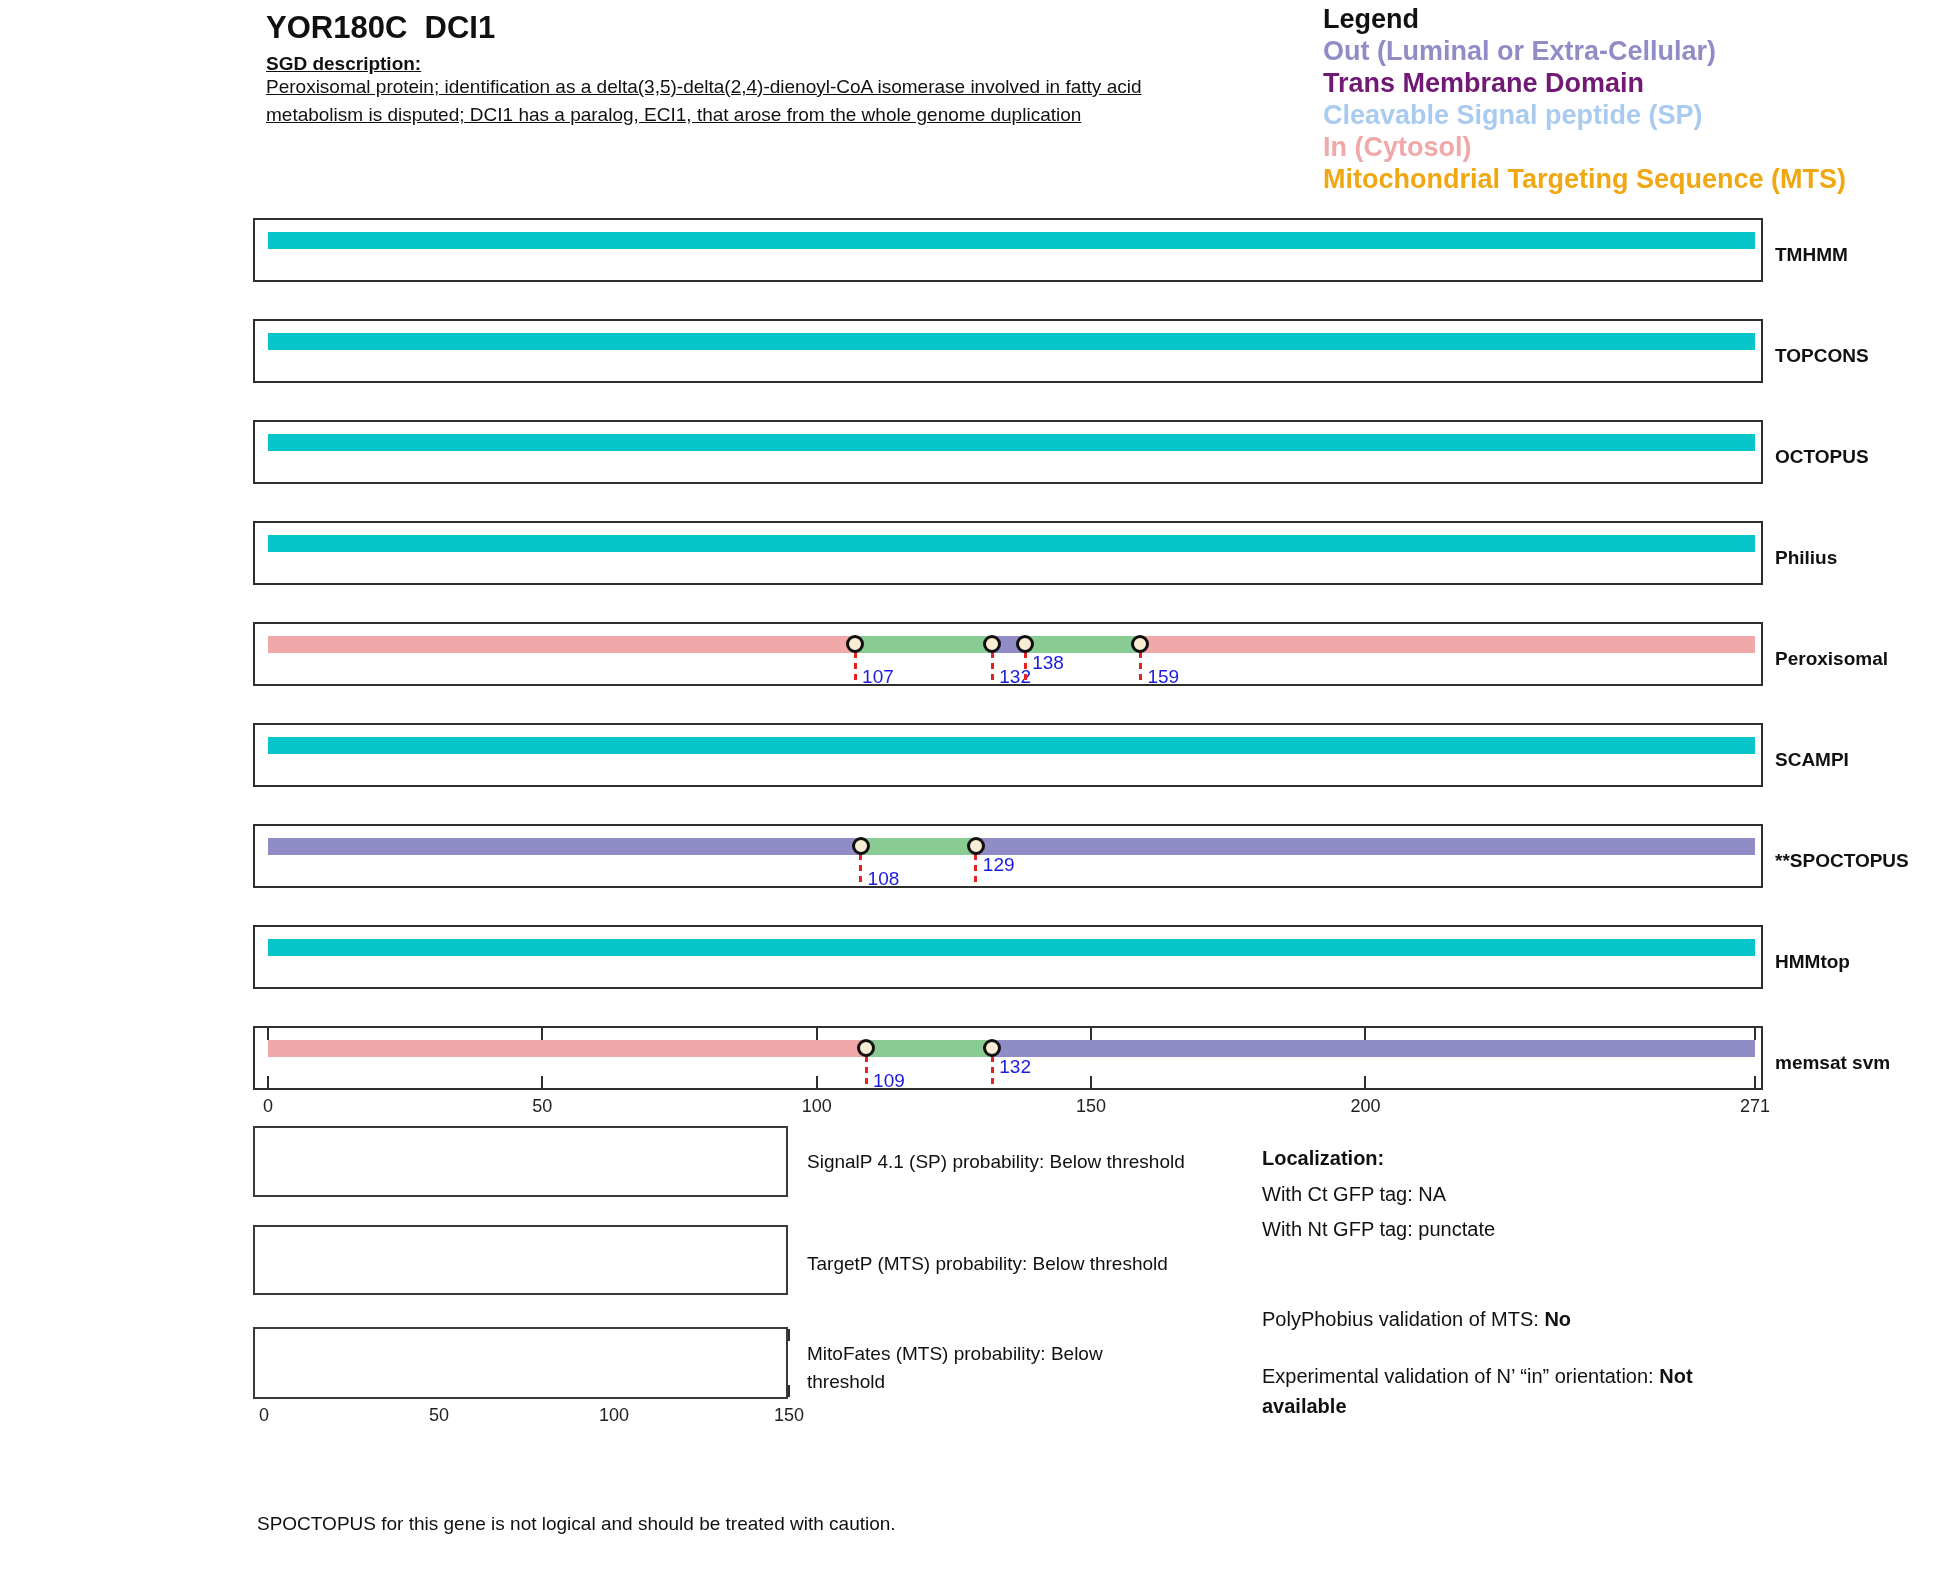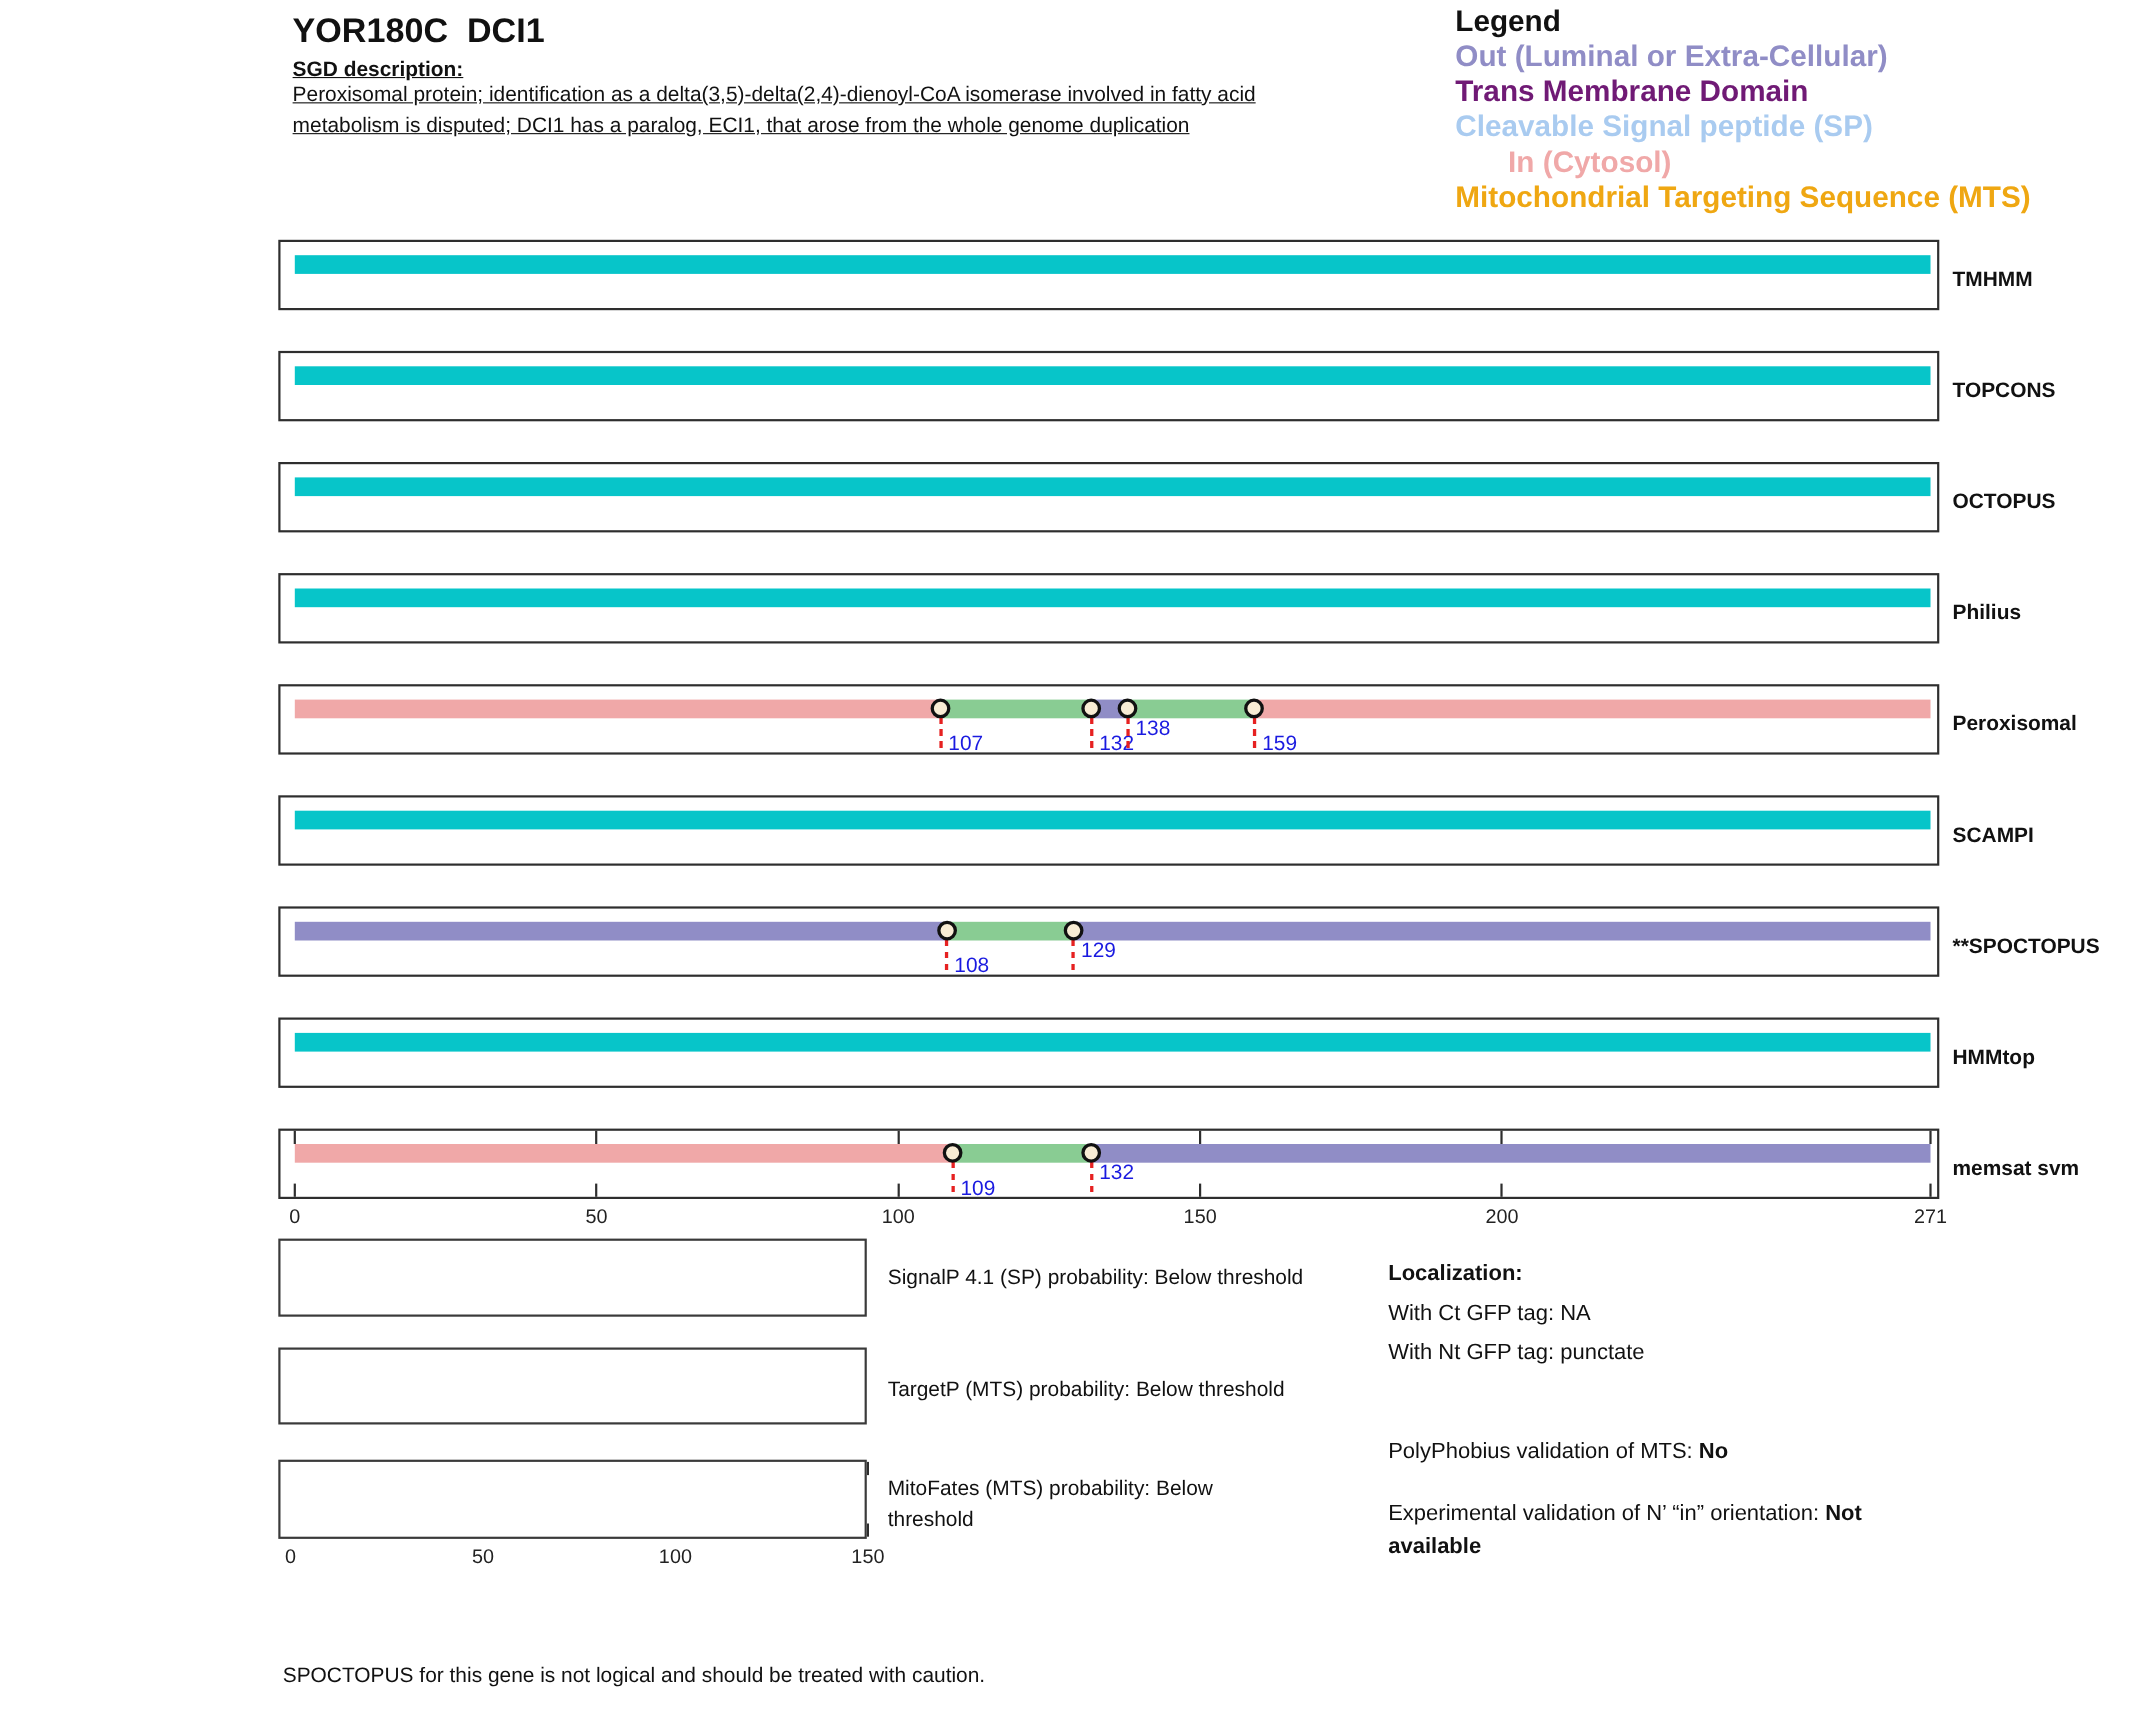--- a/index.html
+++ b/index.html
@@ -20,21 +20,21 @@
 
   <div id="page-title">YOR180C  DCI1</div>
   <div class="desc b" style="top:52px">SGD description:</div>
   <div class="desc" style="top:75px">Peroxisomal protein; identification as a delta(3,5)-delta(2,4)-dienoyl-CoA isomerase involved in fatty acid</div>
   <div class="desc" style="top:103px">metabolism is disputed; DCI1 has a paralog, ECI1, that arose from the whole genome duplication</div>
 
   <div class="legend-line" style="top:8px;color:#111">Legend</div>
   <div class="legend-line" style="top: 40px; color: rgb(144, 141, 198);">Out (Luminal or Extra-Cellular)</div>
   <div class="legend-line" style="top: 72px; color: #701a75;">Trans Membrane Domain</div>
   <div class="legend-line" style="top: 104px; color: rgb(169, 203, 240);">Cleavable Signal peptide (SP)</div>
-  <div class="legend-line" style="top: 136px; color: rgb(240, 168, 168); margin-left: 48px;">In (Cytosol)</div>
+  <div class="legend-line" style="top: 136px; color: rgb(240, 168, 168);">In (Cytosol)</div>
   <div class="legend-line" style="top: 168px; color: rgb(239, 167, 18);">Mitochondrial Targeting Sequence (MTS)</div>
   <div class="legend-line" style="top: 200px; color: rgb(7, 197, 201); margin-top: 36px;">Soluble</div>
 
   <div id="tracks-layer">
       <div style="position: absolute; left: 253px; top: 218px; width: 1510px; height: 64px; border: 2px solid rgb(46, 46, 46); background: rgb(255, 255, 255); box-sizing: border-box;"></div>
       <div style="position: absolute; left: 268px; top: 232px; width: 1487px; height: 17px; background: rgb(7, 197, 201);"></div>
       <div style="position: absolute; left: 1775px; top: 244px; font: bold 19px &quot;Liberation Sans&quot;, sans-serif; white-space: nowrap; color: rgb(17, 17, 17);">TMHMM</div>
       <div style="position: absolute; left: 253px; top: 319px; width: 1510px; height: 64px; border: 2px solid rgb(46, 46, 46); background: rgb(255, 255, 255); box-sizing: border-box;"></div>
       <div style="position: absolute; left: 268px; top: 333px; width: 1487px; height: 17px; background: rgb(7, 197, 201);"></div>
       <div style="position: absolute; left: 1775px; top: 345px; font: bold 19px &quot;Liberation Sans&quot;, sans-serif; white-space: nowrap; color: rgb(17, 17, 17);">TOPCONS</div>

